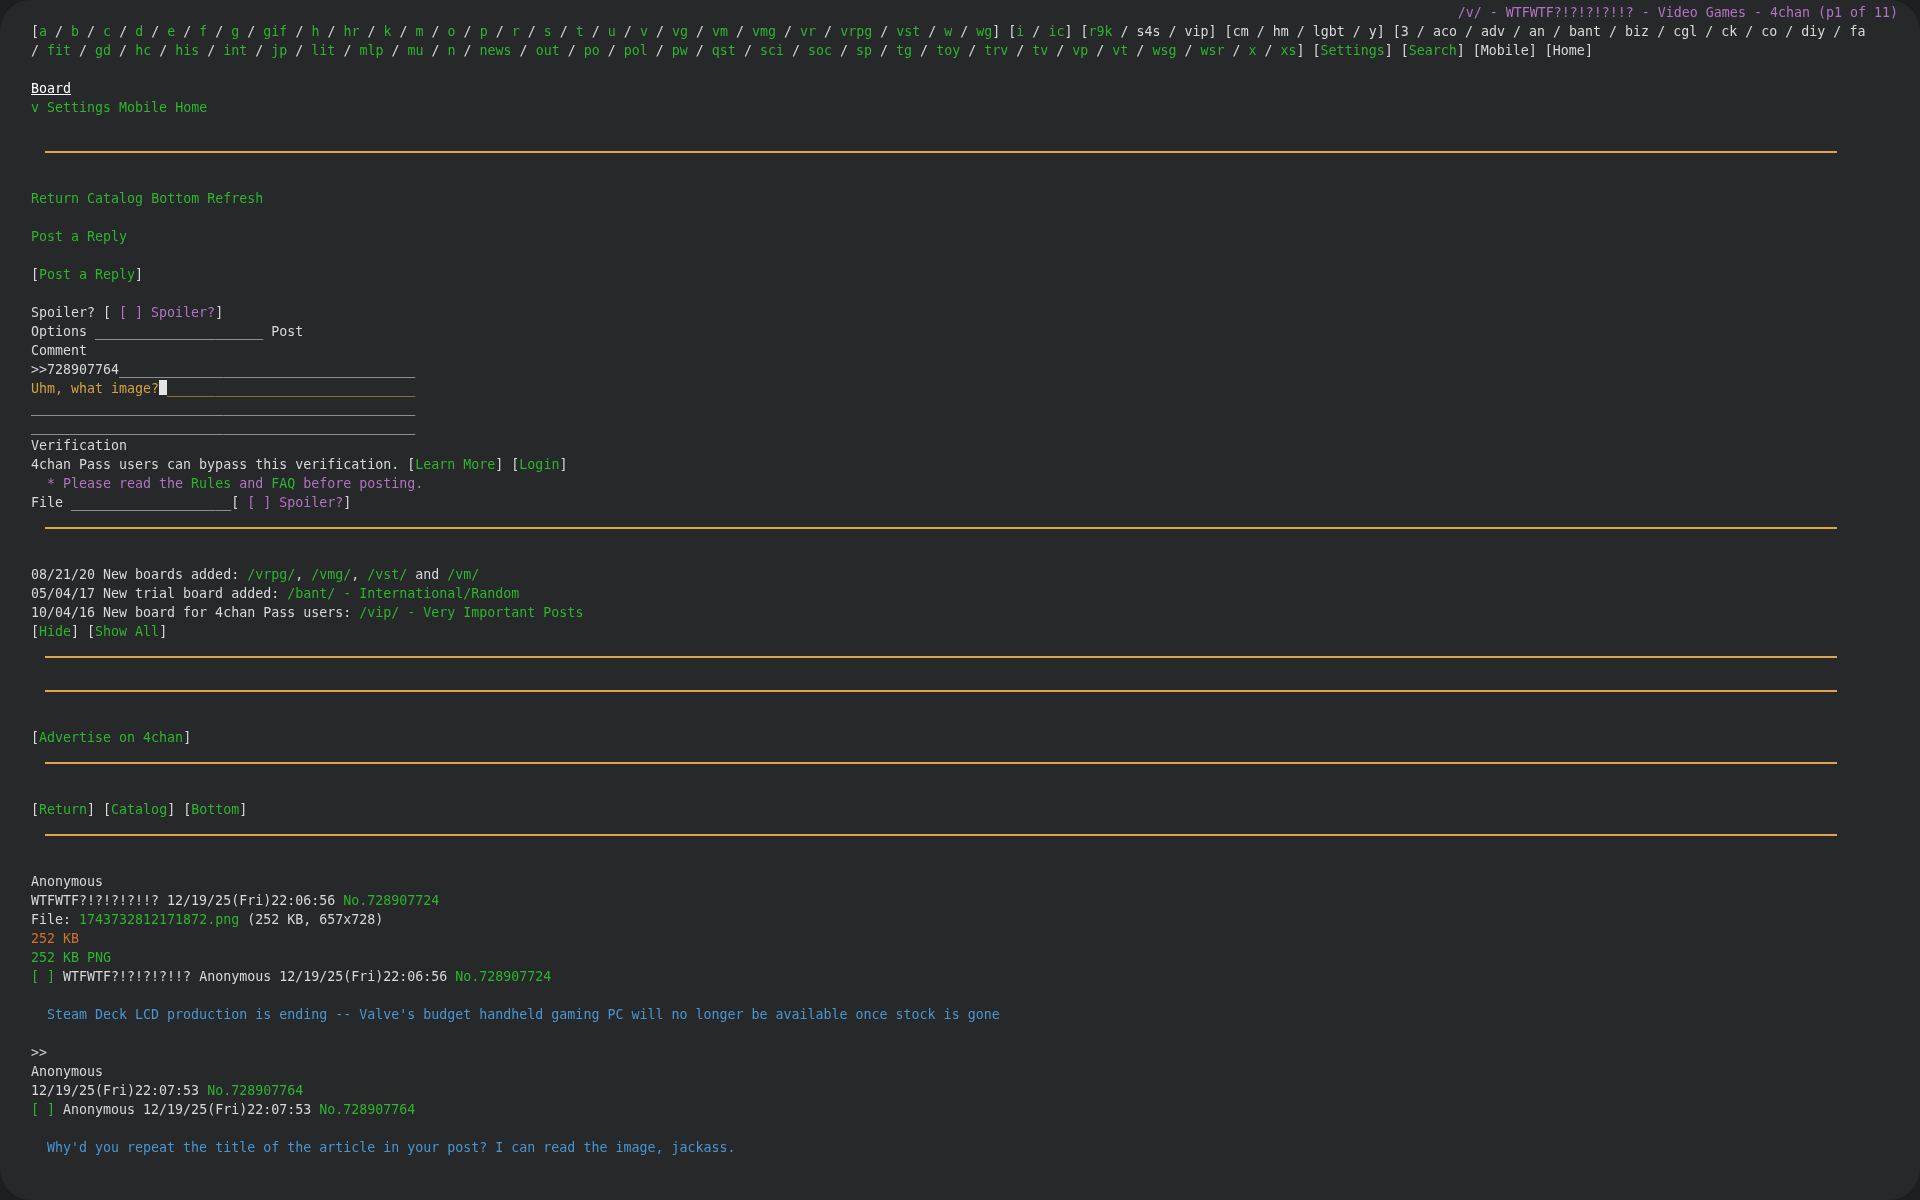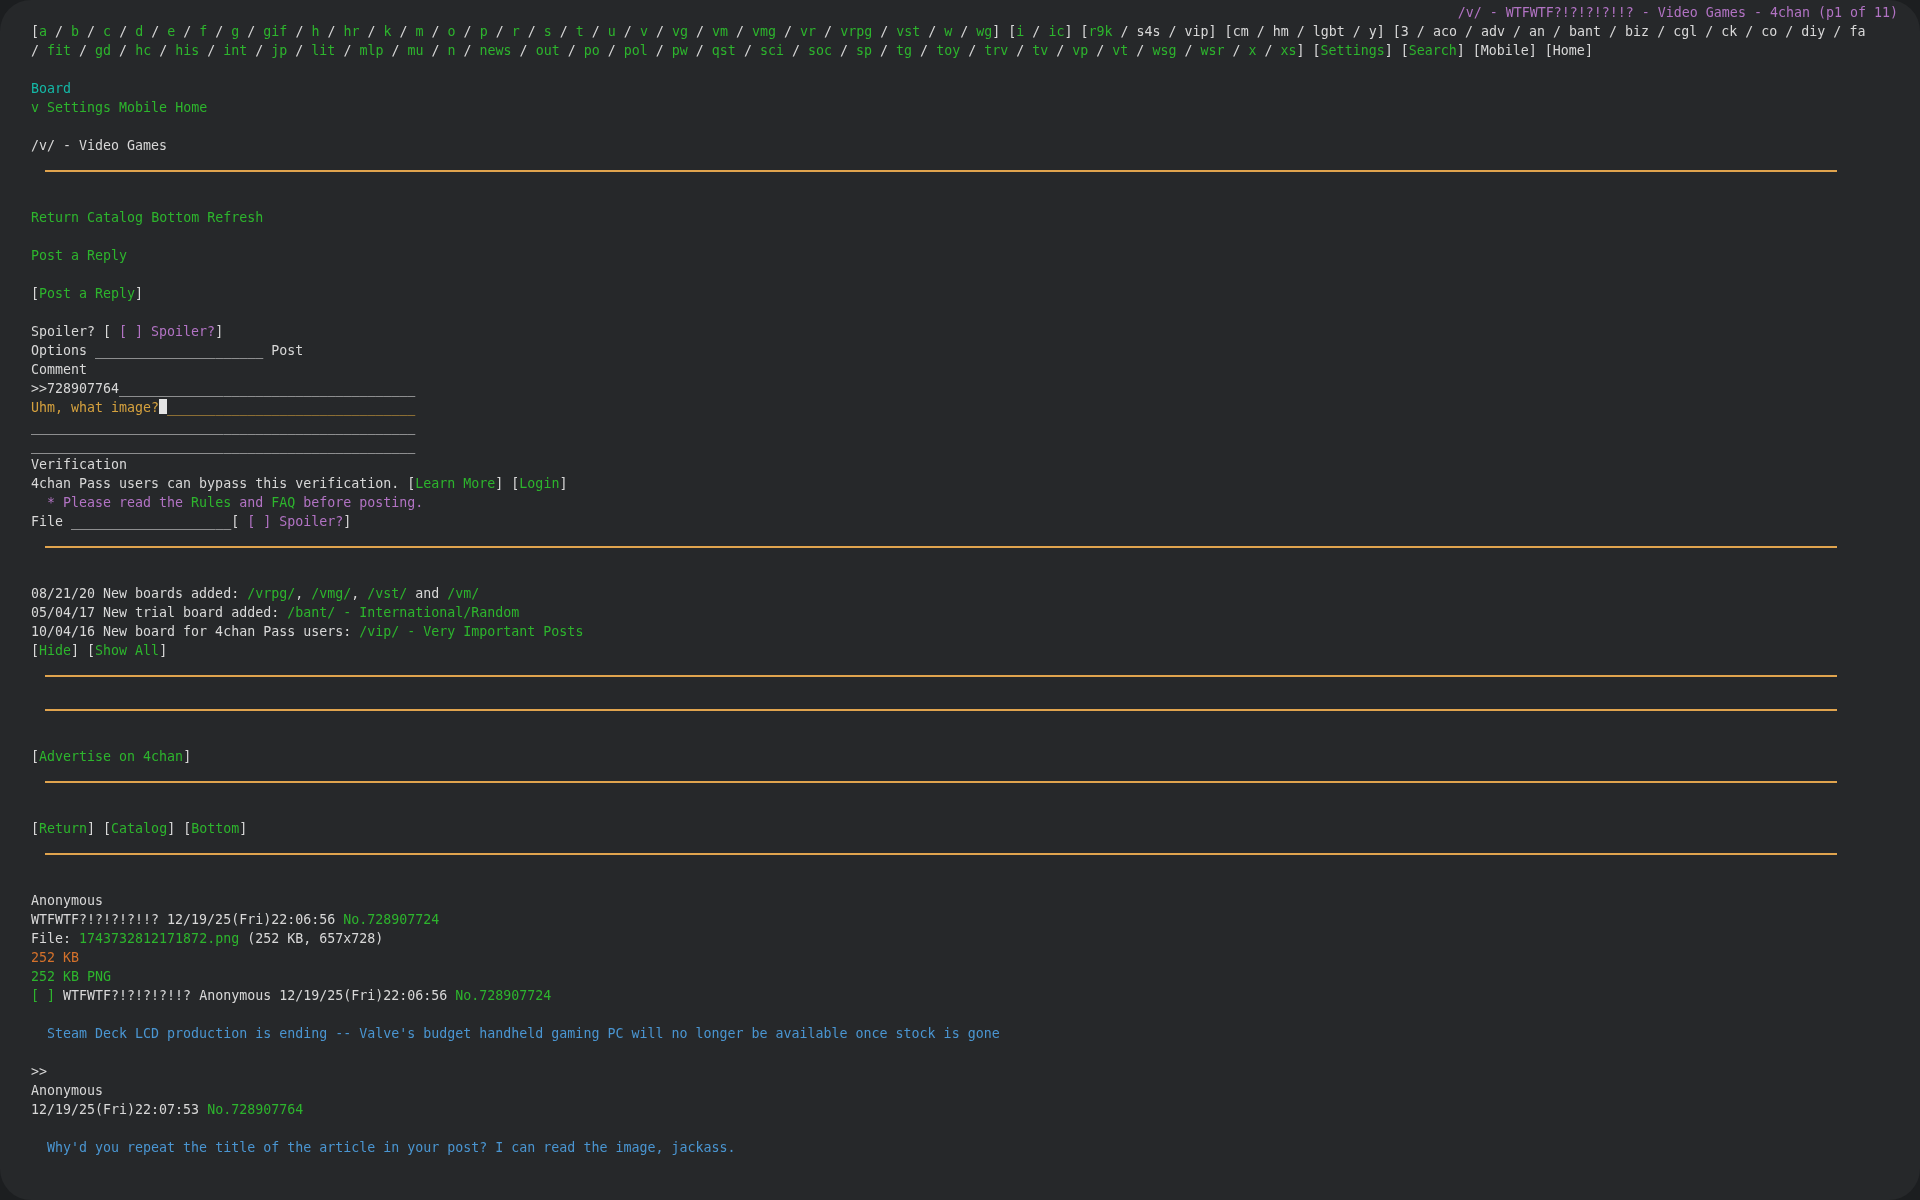--- a/index.html
+++ b/index.html
@@ -21,24 +21,23 @@
   .cursor{display:inline-block;width:8px;height:15px;vertical-align:-2px;}
 </style>
 </head>
 <body>
 
 <div id="screen" style="background: rgb(38, 40, 42); color: rgb(216, 216, 216);">
     <div class="row pad-right"><span style="color: rgb(178, 115, 196);">/v/ - WTFWTF?!?!?!?!!? - Video Games - 4chan (p1 of 11)</span></div>
     <div class="row pad-body"><span style="color: rgb(216, 216, 216);">[</span><span style="color: rgb(45, 181, 45);">a</span><span style="color: rgb(216, 216, 216);"> / </span><span style="color: rgb(45, 181, 45);">b</span><span style="color: rgb(216, 216, 216);"> / </span><span style="color: rgb(45, 181, 45);">c</span><span style="color: rgb(216, 216, 216);"> / </span><span style="color: rgb(45, 181, 45);">d</span><span style="color: rgb(216, 216, 216);"> / </span><span style="color: rgb(45, 181, 45);">e</span><span style="color: rgb(216, 216, 216);"> / </span><span style="color: rgb(45, 181, 45);">f</span><span style="color: rgb(216, 216, 216);"> / </span><span style="color: rgb(45, 181, 45);">g</span><span style="color: rgb(216, 216, 216);"> / </span><span style="color: rgb(45, 181, 45);">gif</span><span style="color: rgb(216, 216, 216);"> / </span><span style="color: rgb(45, 181, 45);">h</span><span style="color: rgb(216, 216, 216);"> / </span><span style="color: rgb(45, 181, 45);">hr</span><span style="color: rgb(216, 216, 216);"> / </span><span style="color: rgb(45, 181, 45);">k</span><span style="color: rgb(216, 216, 216);"> / </span><span style="color: rgb(45, 181, 45);">m</span><span style="color: rgb(216, 216, 216);"> / </span><span style="color: rgb(45, 181, 45);">o</span><span style="color: rgb(216, 216, 216);"> / </span><span style="color: rgb(45, 181, 45);">p</span><span style="color: rgb(216, 216, 216);"> / </span><span style="color: rgb(45, 181, 45);">r</span><span style="color: rgb(216, 216, 216);"> / </span><span style="color: rgb(45, 181, 45);">s</span><span style="color: rgb(216, 216, 216);"> / </span><span style="color: rgb(45, 181, 45);">t</span><span style="color: rgb(216, 216, 216);"> / </span><span style="color: rgb(45, 181, 45);">u</span><span style="color: rgb(216, 216, 216);"> / </span><span style="color: rgb(45, 181, 45);">v</span><span style="color: rgb(216, 216, 216);"> / </span><span style="color: rgb(45, 181, 45);">vg</span><span style="color: rgb(216, 216, 216);"> / </span><span style="color: rgb(45, 181, 45);">vm</span><span style="color: rgb(216, 216, 216);"> / </span><span style="color: rgb(45, 181, 45);">vmg</span><span style="color: rgb(216, 216, 216);"> / </span><span style="color: rgb(45, 181, 45);">vr</span><span style="color: rgb(216, 216, 216);"> / </span><span style="color: rgb(45, 181, 45);">vrpg</span><span style="color: rgb(216, 216, 216);"> / </span><span style="color: rgb(45, 181, 45);">vst</span><span style="color: rgb(216, 216, 216);"> / </span><span style="color: rgb(45, 181, 45);">w</span><span style="color: rgb(216, 216, 216);"> / </span><span style="color: rgb(45, 181, 45);">wg</span><span style="color: rgb(216, 216, 216);">] [</span><span style="color: rgb(45, 181, 45);">i</span><span style="color: rgb(216, 216, 216);"> / </span><span style="color: rgb(45, 181, 45);">ic</span><span style="color: rgb(216, 216, 216);">] [</span><span style="color: rgb(45, 181, 45);">r9k</span><span style="color: rgb(216, 216, 216);"> / </span><span style="color: rgb(216, 216, 216);">s4s</span><span style="color: rgb(216, 216, 216);"> / </span><span style="color: rgb(216, 216, 216);">vip</span><span style="color: rgb(216, 216, 216);">] [</span><span style="color: rgb(216, 216, 216);">cm</span><span style="color: rgb(216, 216, 216);"> / </span><span style="color: rgb(216, 216, 216);">hm</span><span style="color: rgb(216, 216, 216);"> / </span><span style="color: rgb(216, 216, 216);">lgbt</span><span style="color: rgb(216, 216, 216);"> / </span><span style="color: rgb(216, 216, 216);">y</span><span style="color: rgb(216, 216, 216);">] [</span><span style="color: rgb(216, 216, 216);">3</span><span style="color: rgb(216, 216, 216);"> / </span><span style="color: rgb(216, 216, 216);">aco</span><span style="color: rgb(216, 216, 216);"> / </span><span style="color: rgb(216, 216, 216);">adv</span><span style="color: rgb(216, 216, 216);"> / </span><span style="color: rgb(216, 216, 216);">an</span><span style="color: rgb(216, 216, 216);"> / </span><span style="color: rgb(216, 216, 216);">bant</span><span style="color: rgb(216, 216, 216);"> / </span><span style="color: rgb(216, 216, 216);">biz</span><span style="color: rgb(216, 216, 216);"> / </span><span style="color: rgb(216, 216, 216);">cgl</span><span style="color: rgb(216, 216, 216);"> / </span><span style="color: rgb(216, 216, 216);">ck</span><span style="color: rgb(216, 216, 216);"> / </span><span style="color: rgb(216, 216, 216);">co</span><span style="color: rgb(216, 216, 216);"> / </span><span style="color: rgb(216, 216, 216);">diy</span><span style="color: rgb(216, 216, 216);"> / </span><span style="color: rgb(216, 216, 216);">fa</span></div>
     <div class="row pad-body"><span style="color: rgb(216, 216, 216);">/ </span><span style="color: rgb(45, 181, 45);">fit</span><span style="color: rgb(216, 216, 216);"> / </span><span style="color: rgb(45, 181, 45);">gd</span><span style="color: rgb(216, 216, 216);"> / </span><span style="color: rgb(45, 181, 45);">hc</span><span style="color: rgb(216, 216, 216);"> / </span><span style="color: rgb(45, 181, 45);">his</span><span style="color: rgb(216, 216, 216);"> / </span><span style="color: rgb(45, 181, 45);">int</span><span style="color: rgb(216, 216, 216);"> / </span><span style="color: rgb(45, 181, 45);">jp</span><span style="color: rgb(216, 216, 216);"> / </span><span style="color: rgb(45, 181, 45);">lit</span><span style="color: rgb(216, 216, 216);"> / </span><span style="color: rgb(45, 181, 45);">mlp</span><span style="color: rgb(216, 216, 216);"> / </span><span style="color: rgb(45, 181, 45);">mu</span><span style="color: rgb(216, 216, 216);"> / </span><span style="color: rgb(45, 181, 45);">n</span><span style="color: rgb(216, 216, 216);"> / </span><span style="color: rgb(45, 181, 45);">news</span><span style="color: rgb(216, 216, 216);"> / </span><span style="color: rgb(45, 181, 45);">out</span><span style="color: rgb(216, 216, 216);"> / </span><span style="color: rgb(45, 181, 45);">po</span><span style="color: rgb(216, 216, 216);"> / </span><span style="color: rgb(45, 181, 45);">pol</span><span style="color: rgb(216, 216, 216);"> / </span><span style="color: rgb(45, 181, 45);">pw</span><span style="color: rgb(216, 216, 216);"> / </span><span style="color: rgb(45, 181, 45);">qst</span><span style="color: rgb(216, 216, 216);"> / </span><span style="color: rgb(45, 181, 45);">sci</span><span style="color: rgb(216, 216, 216);"> / </span><span style="color: rgb(45, 181, 45);">soc</span><span style="color: rgb(216, 216, 216);"> / </span><span style="color: rgb(45, 181, 45);">sp</span><span style="color: rgb(216, 216, 216);"> / </span><span style="color: rgb(45, 181, 45);">tg</span><span style="color: rgb(216, 216, 216);"> / </span><span style="color: rgb(45, 181, 45);">toy</span><span style="color: rgb(216, 216, 216);"> / </span><span style="color: rgb(45, 181, 45);">trv</span><span style="color: rgb(216, 216, 216);"> / </span><span style="color: rgb(45, 181, 45);">tv</span><span style="color: rgb(216, 216, 216);"> / </span><span style="color: rgb(45, 181, 45);">vp</span><span style="color: rgb(216, 216, 216);"> / </span><span style="color: rgb(45, 181, 45);">vt</span><span style="color: rgb(216, 216, 216);"> / </span><span style="color: rgb(45, 181, 45);">wsg</span><span style="color: rgb(216, 216, 216);"> / </span><span style="color: rgb(45, 181, 45);">wsr</span><span style="color: rgb(216, 216, 216);"> / </span><span style="color: rgb(45, 181, 45);">x</span><span style="color: rgb(216, 216, 216);"> / </span><span style="color: rgb(45, 181, 45);">xs</span><span style="color: rgb(216, 216, 216);">] [</span><span style="color: rgb(45, 181, 45);">Settings</span><span style="color: rgb(216, 216, 216);">] [</span><span style="color: rgb(45, 181, 45);">Search</span><span style="color: rgb(216, 216, 216);">] [</span><span style="color: rgb(216, 216, 216);">Mobile</span><span style="color: rgb(216, 216, 216);">] [</span><span style="color: rgb(216, 216, 216);">Home</span><span style="color: rgb(216, 216, 216);">]</span></div>
     <div class="row pad-body"></div>
-    <div class="row pad-body"><span style="color: #14b8a6;">Board</span></div>
+    <div class="row pad-body"><span style="color: #ffffff; text-decoration: underline;">Board</span></div>
     <div class="row pad-body"><span style="color: rgb(45, 181, 45);">v</span><span style="color: rgb(216, 216, 216);"> </span><span style="color: rgb(45, 181, 45);">Settings</span><span style="color: rgb(216, 216, 216);"> </span><span style="color: rgb(45, 181, 45);">Mobile</span><span style="color: rgb(216, 216, 216);"> </span><span style="color: rgb(45, 181, 45);">Home</span></div>
     <div class="row pad-body"></div>
-    <div class="row pad-body"><span style="color: rgb(216, 216, 216);">/v/ - Video Games</span></div>
     <div class="row pad-body"><div class="hrline" style="border-top-color: rgb(224, 164, 78);"></div></div>
     <div class="row pad-body"></div>
     <div class="row pad-body"><span style="color: rgb(45, 181, 45);">Return</span><span style="color: rgb(216, 216, 216);"> </span><span style="color: rgb(45, 181, 45);">Catalog</span><span style="color: rgb(216, 216, 216);"> </span><span style="color: rgb(45, 181, 45);">Bottom</span><span style="color: rgb(216, 216, 216);"> </span><span style="color: rgb(45, 181, 45);">Refresh</span></div>
     <div class="row pad-body"></div>
     <div class="row pad-body"><span style="color: rgb(45, 181, 45);">Post a Reply</span></div>
     <div class="row pad-body"></div>
     <div class="row pad-body"><span style="color: rgb(216, 216, 216);">[</span><span style="color: rgb(45, 181, 45);">Post a Reply</span><span style="color: rgb(216, 216, 216);">]</span></div>
     <div class="row pad-body"></div>
     <div class="row pad-body"><span style="color: rgb(216, 216, 216);">Spoiler? [ </span><span style="color: rgb(178, 115, 196);">[ ] Spoiler?</span><span style="color: rgb(216, 216, 216);">]</span></div>
     <div class="row pad-body"><span style="color: rgb(216, 216, 216);">Options </span><span style="color: rgb(216, 216, 216);">_____________________</span><span style="color: rgb(216, 216, 216);"> </span><span style="color: rgb(216, 216, 216);">Post</span></div>
@@ -71,16 +70,17 @@
     <div class="row pad-body"><span style="color: rgb(216, 216, 216);">File: </span><span style="color: rgb(45, 181, 45);">1743732812171872.png</span><span style="color: rgb(216, 216, 216);"> (252 KB, 657x728)</span></div>
     <div class="row pad-body"><span style="color: rgb(212, 113, 43);">252 KB</span></div>
     <div class="row pad-body"><span style="color: rgb(45, 181, 45);">252 KB PNG</span></div>
     <div class="row pad-body"><span style="color: rgb(45, 181, 45);">[ ]</span><span style="color: rgb(216, 216, 216);"> WTFWTF?!?!?!?!!? Anonymous 12/19/25(Fri)22:06:56 </span><span style="color: rgb(45, 181, 45);">No.728907724</span></div>
     <div class="row pad-body"></div>
     <div class="row pad-body"><span style="color: rgb(216, 216, 216);">  </span><span style="color: rgb(74, 150, 210);">Steam Deck LCD production is ending -- Valve's budget handheld gaming PC will no longer be available once stock is gone</span></div>
     <div class="row pad-body"></div>
     <div class="row pad-body"><span style="color: rgb(216, 216, 216);">&gt;&gt;</span></div>
     <div class="row pad-body"><span style="color: rgb(216, 216, 216);">Anonymous</span></div>
     <div class="row pad-body"><span style="color: rgb(216, 216, 216);">12/19/25(Fri)22:07:53 </span><span style="color: rgb(45, 181, 45);">No.728907764</span></div>
+    <div class="row pad-body"><span style="color: rgb(45, 181, 45);">[ ]</span><span style="color: rgb(216, 216, 216);"> Anonymous 12/19/25(Fri)22:07:53 </span><span style="color: rgb(45, 181, 45);">No.728907764</span></div>
     <div class="row pad-body"></div>
     <div class="row pad-body"><span style="color: rgb(216, 216, 216);">  </span><span style="color: rgb(74, 150, 210);">Why'd you repeat the title of the article in your post? I can read the image, jackass.</span></div>
     <div class="row pad-body"></div>
   </div>
 
 </body></html>

